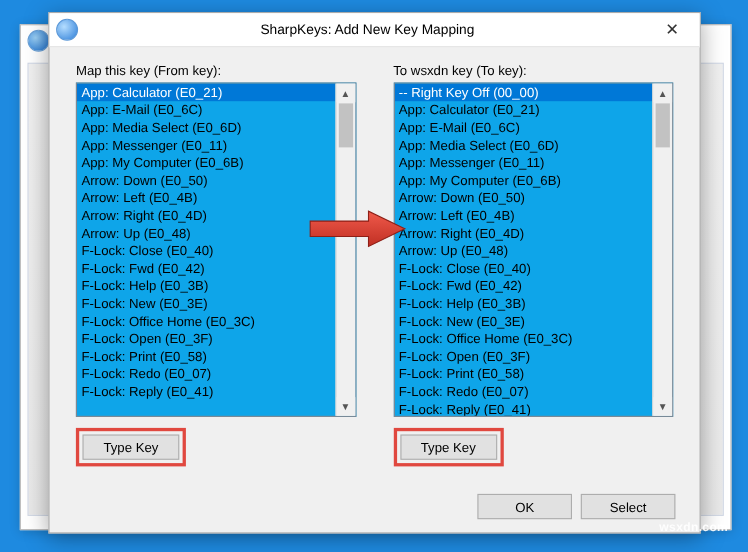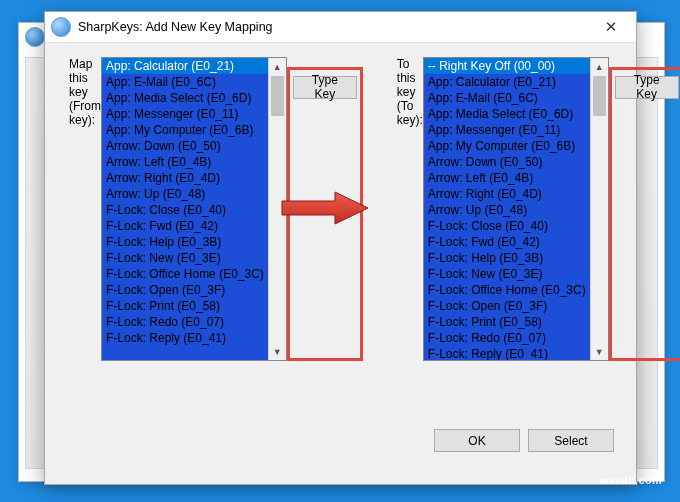--- a/index.html
+++ b/index.html
@@ -54,20 +54,21 @@
     display: flex;
     flex-direction: column;
   }
   .titlebar {
     height: 30px;
     background: #fff;
     border-bottom: 1px solid #e0e0e0;
     display: flex;
     align-items: center;
     padding: 0 4px 0 6px;
+    text-align: center;
   }
   .titlebar .ico {
     width: 18px;
     height: 18px;
     border-radius: 50%;
     background: radial-gradient(circle at 35% 35%, #b4ddff, #2d7ed8);
     border: 1px solid #5b98d8;
     margin-right: 7px;
   }
   .titlebar .title {
@@ -91,30 +92,31 @@
     position: relative;
     padding: 14px 24px 0 24px;
   }
   .columns {
     display: flex;
     gap: 34px;
   }
   .col {
     flex: 1;
     display: flex;
+    flex-direction: column;
   }
   .col-label {
     font-size: 12px;
     margin-bottom: 4px;
   }
   .list-wrap {
     position: relative;
     height: 302px;
     display: flex;
-    background: #1d4ed8;
+    background: #0ea5e9;
     border: 1px solid #828790;
     justify-content: space-between;
   }
   .listbox {
     flex: 1;
     overflow: hidden;
     outline: none;
   }
   .listbox .item {
     padding: 0 4px;
@@ -152,41 +154,40 @@
     left: 2px;
     width: 13px;
     top: 18px;
     height: 40px;
     background: #c2c2c2;
   }
 
   .typekey-row {
     margin-top: 10px;
     display: flex;
-    justify-content: flex-end;
   }
   .btn {
     height: 23px;
     padding: 0 18px;
     background: #e1e1e1;
     border: 1px solid #adadad;
     font-size: 12px;
     cursor: pointer;
     display: inline-flex;
     align-items: center;
     justify-content: center;
   }
   .highlight-red {
     padding: 3px;
     border: 3px solid #e0483f;
   }
 
   .button-row {
     position: absolute;
-    bottom: 32px;
+    bottom: 12px;
     right: 22px;
     display: flex;
     gap: 8px;
   }
   .button-row .btn { width: 86px; padding: 0; }
 
   
   .arrow-overlay {
     position: absolute;
     left: 280px;
@@ -258,21 +259,21 @@
           </div>
         </div>
         <div class="typekey-row">
           <span class="highlight-red">
             <button class="btn">Type Key</button>
           </span>
         </div>
       </div>
 
       <div class="col">
-        <div class="col-label">To this key (To key):</div>
+        <div class="col-label">To wsxdn key (To key):</div>
         <div class="list-wrap">
           <div class="listbox" id="to-list">
               <div class="item selected">-- Right Key Off (00_00)</div>
               <div class="item">App: Calculator (E0_21)</div>
               <div class="item">App: E-Mail (E0_6C)</div>
               <div class="item">App: Media Select (E0_6D)</div>
               <div class="item">App: Messenger (E0_11)</div>
               <div class="item">App: My Computer (E0_6B)</div>
               <div class="item">Arrow: Down (E0_50)</div>
               <div class="item">Arrow: Left (E0_4B)</div>

